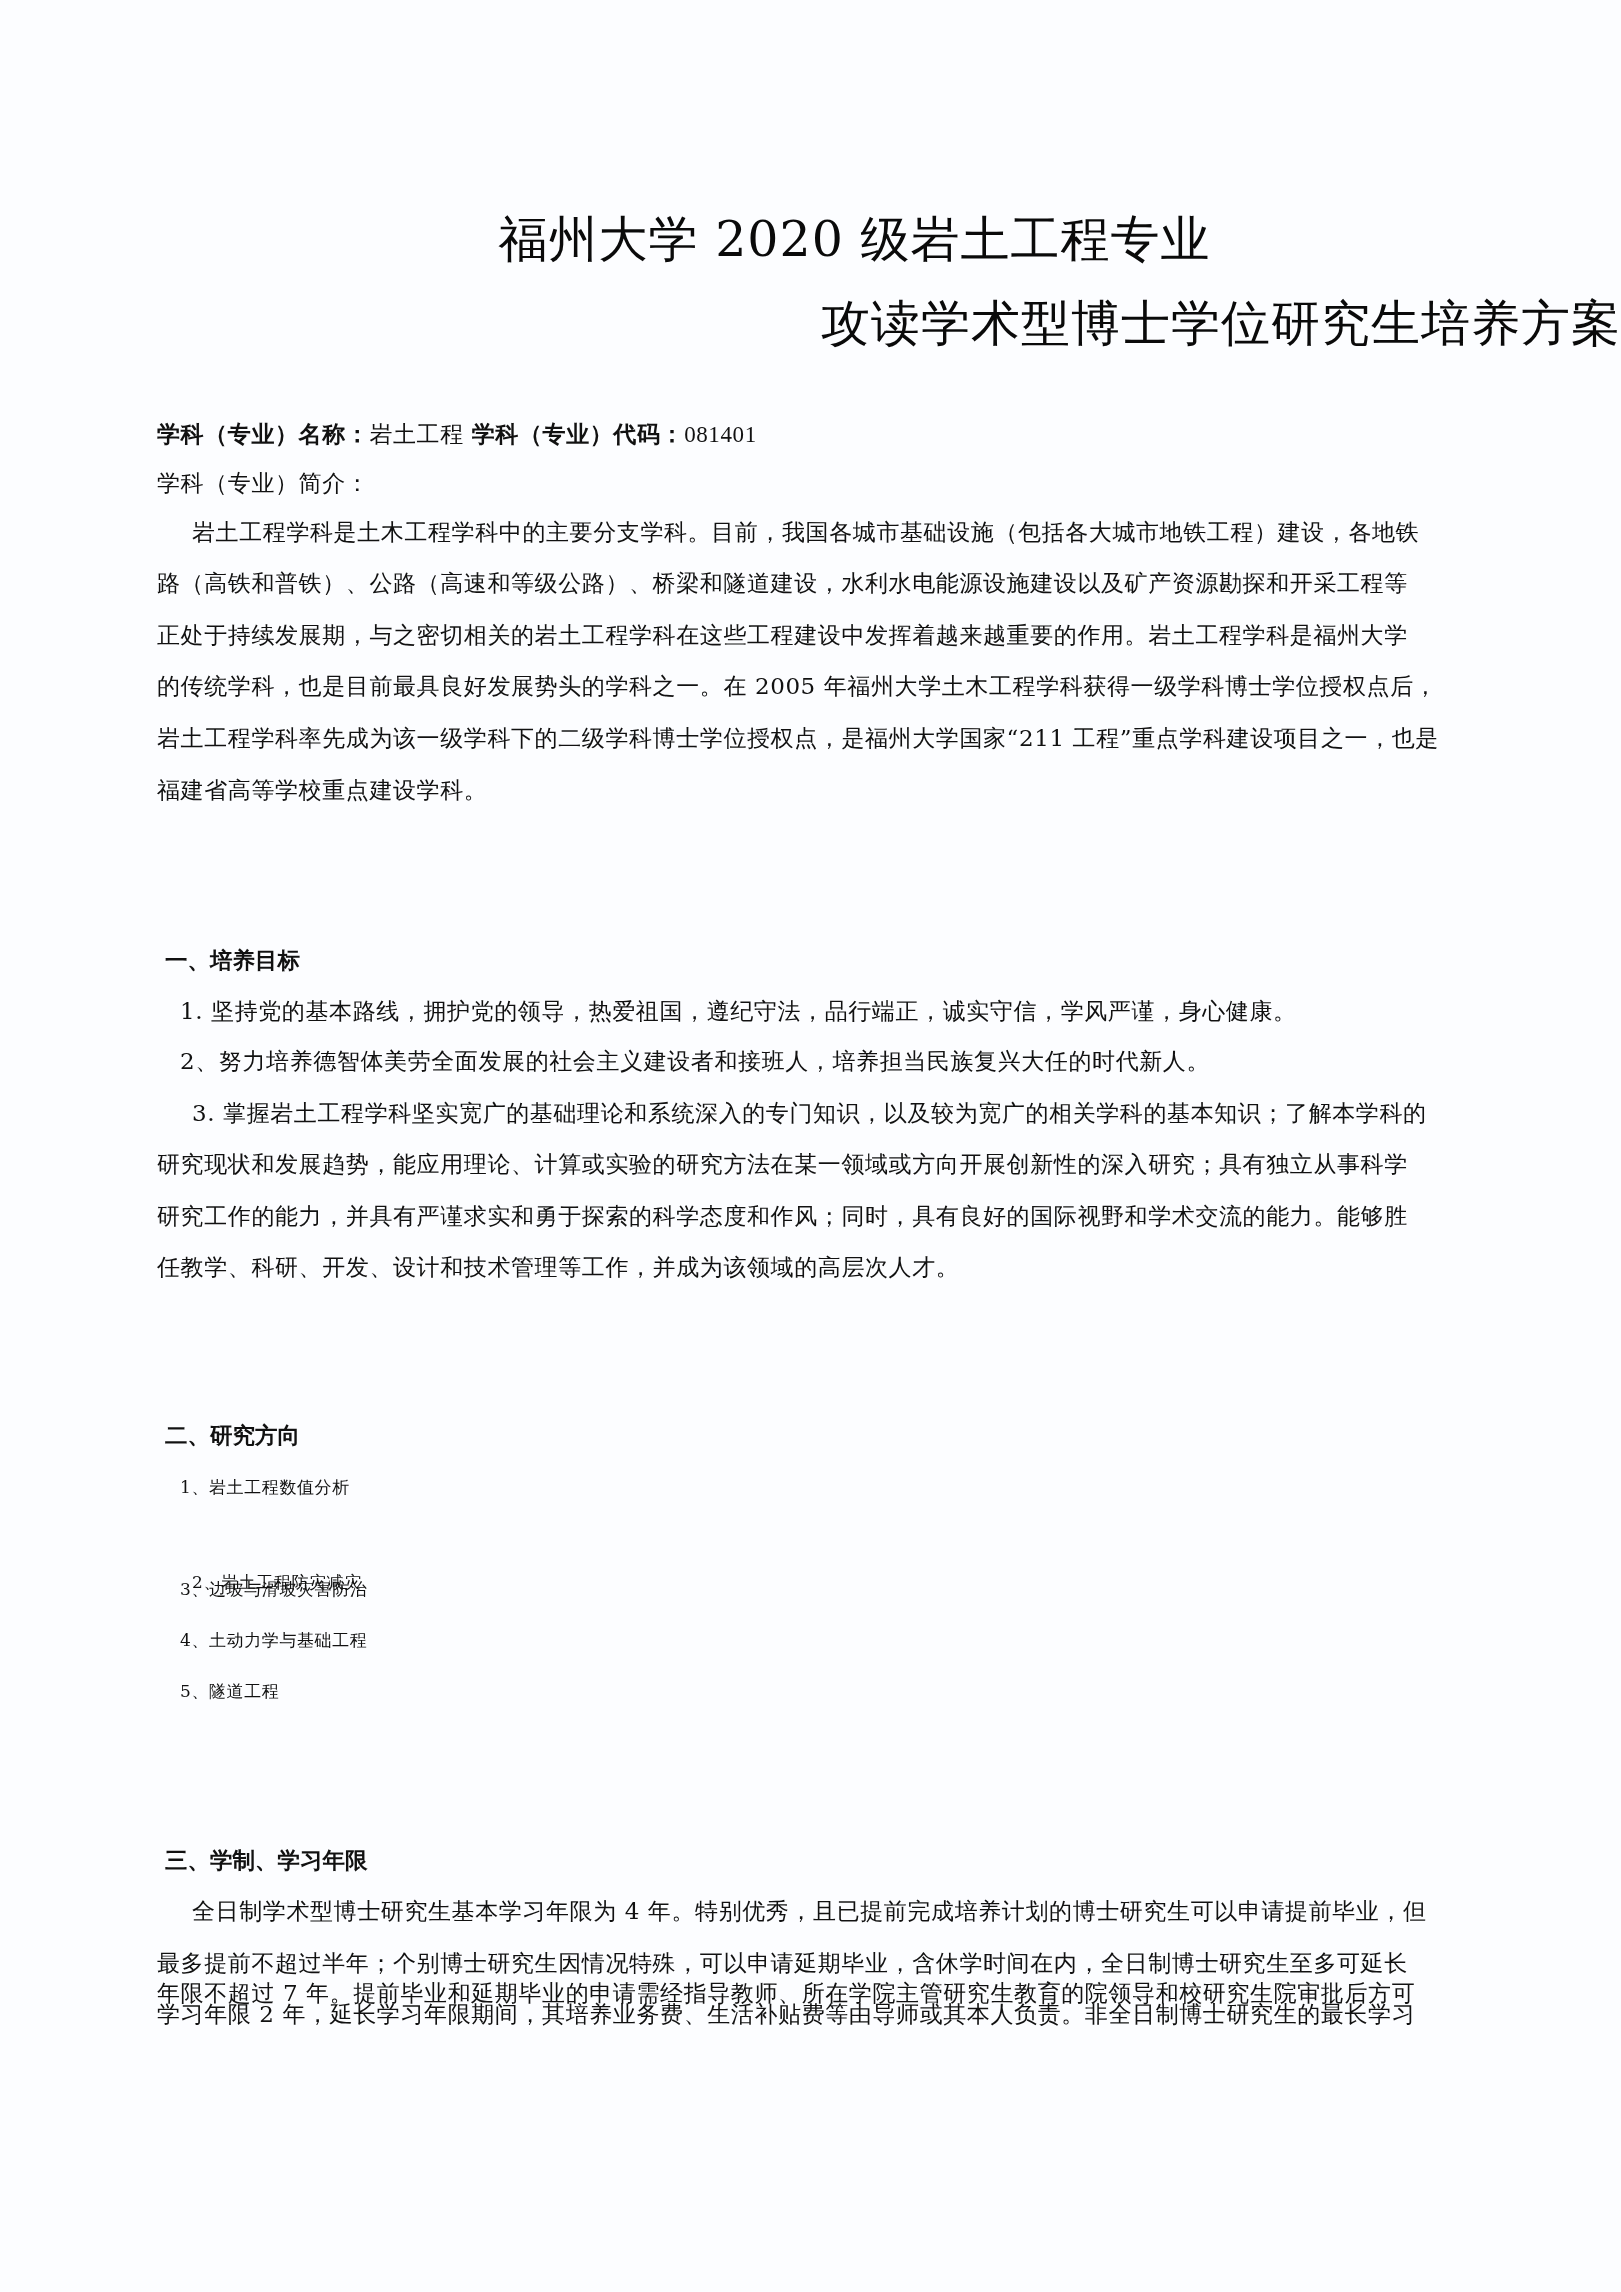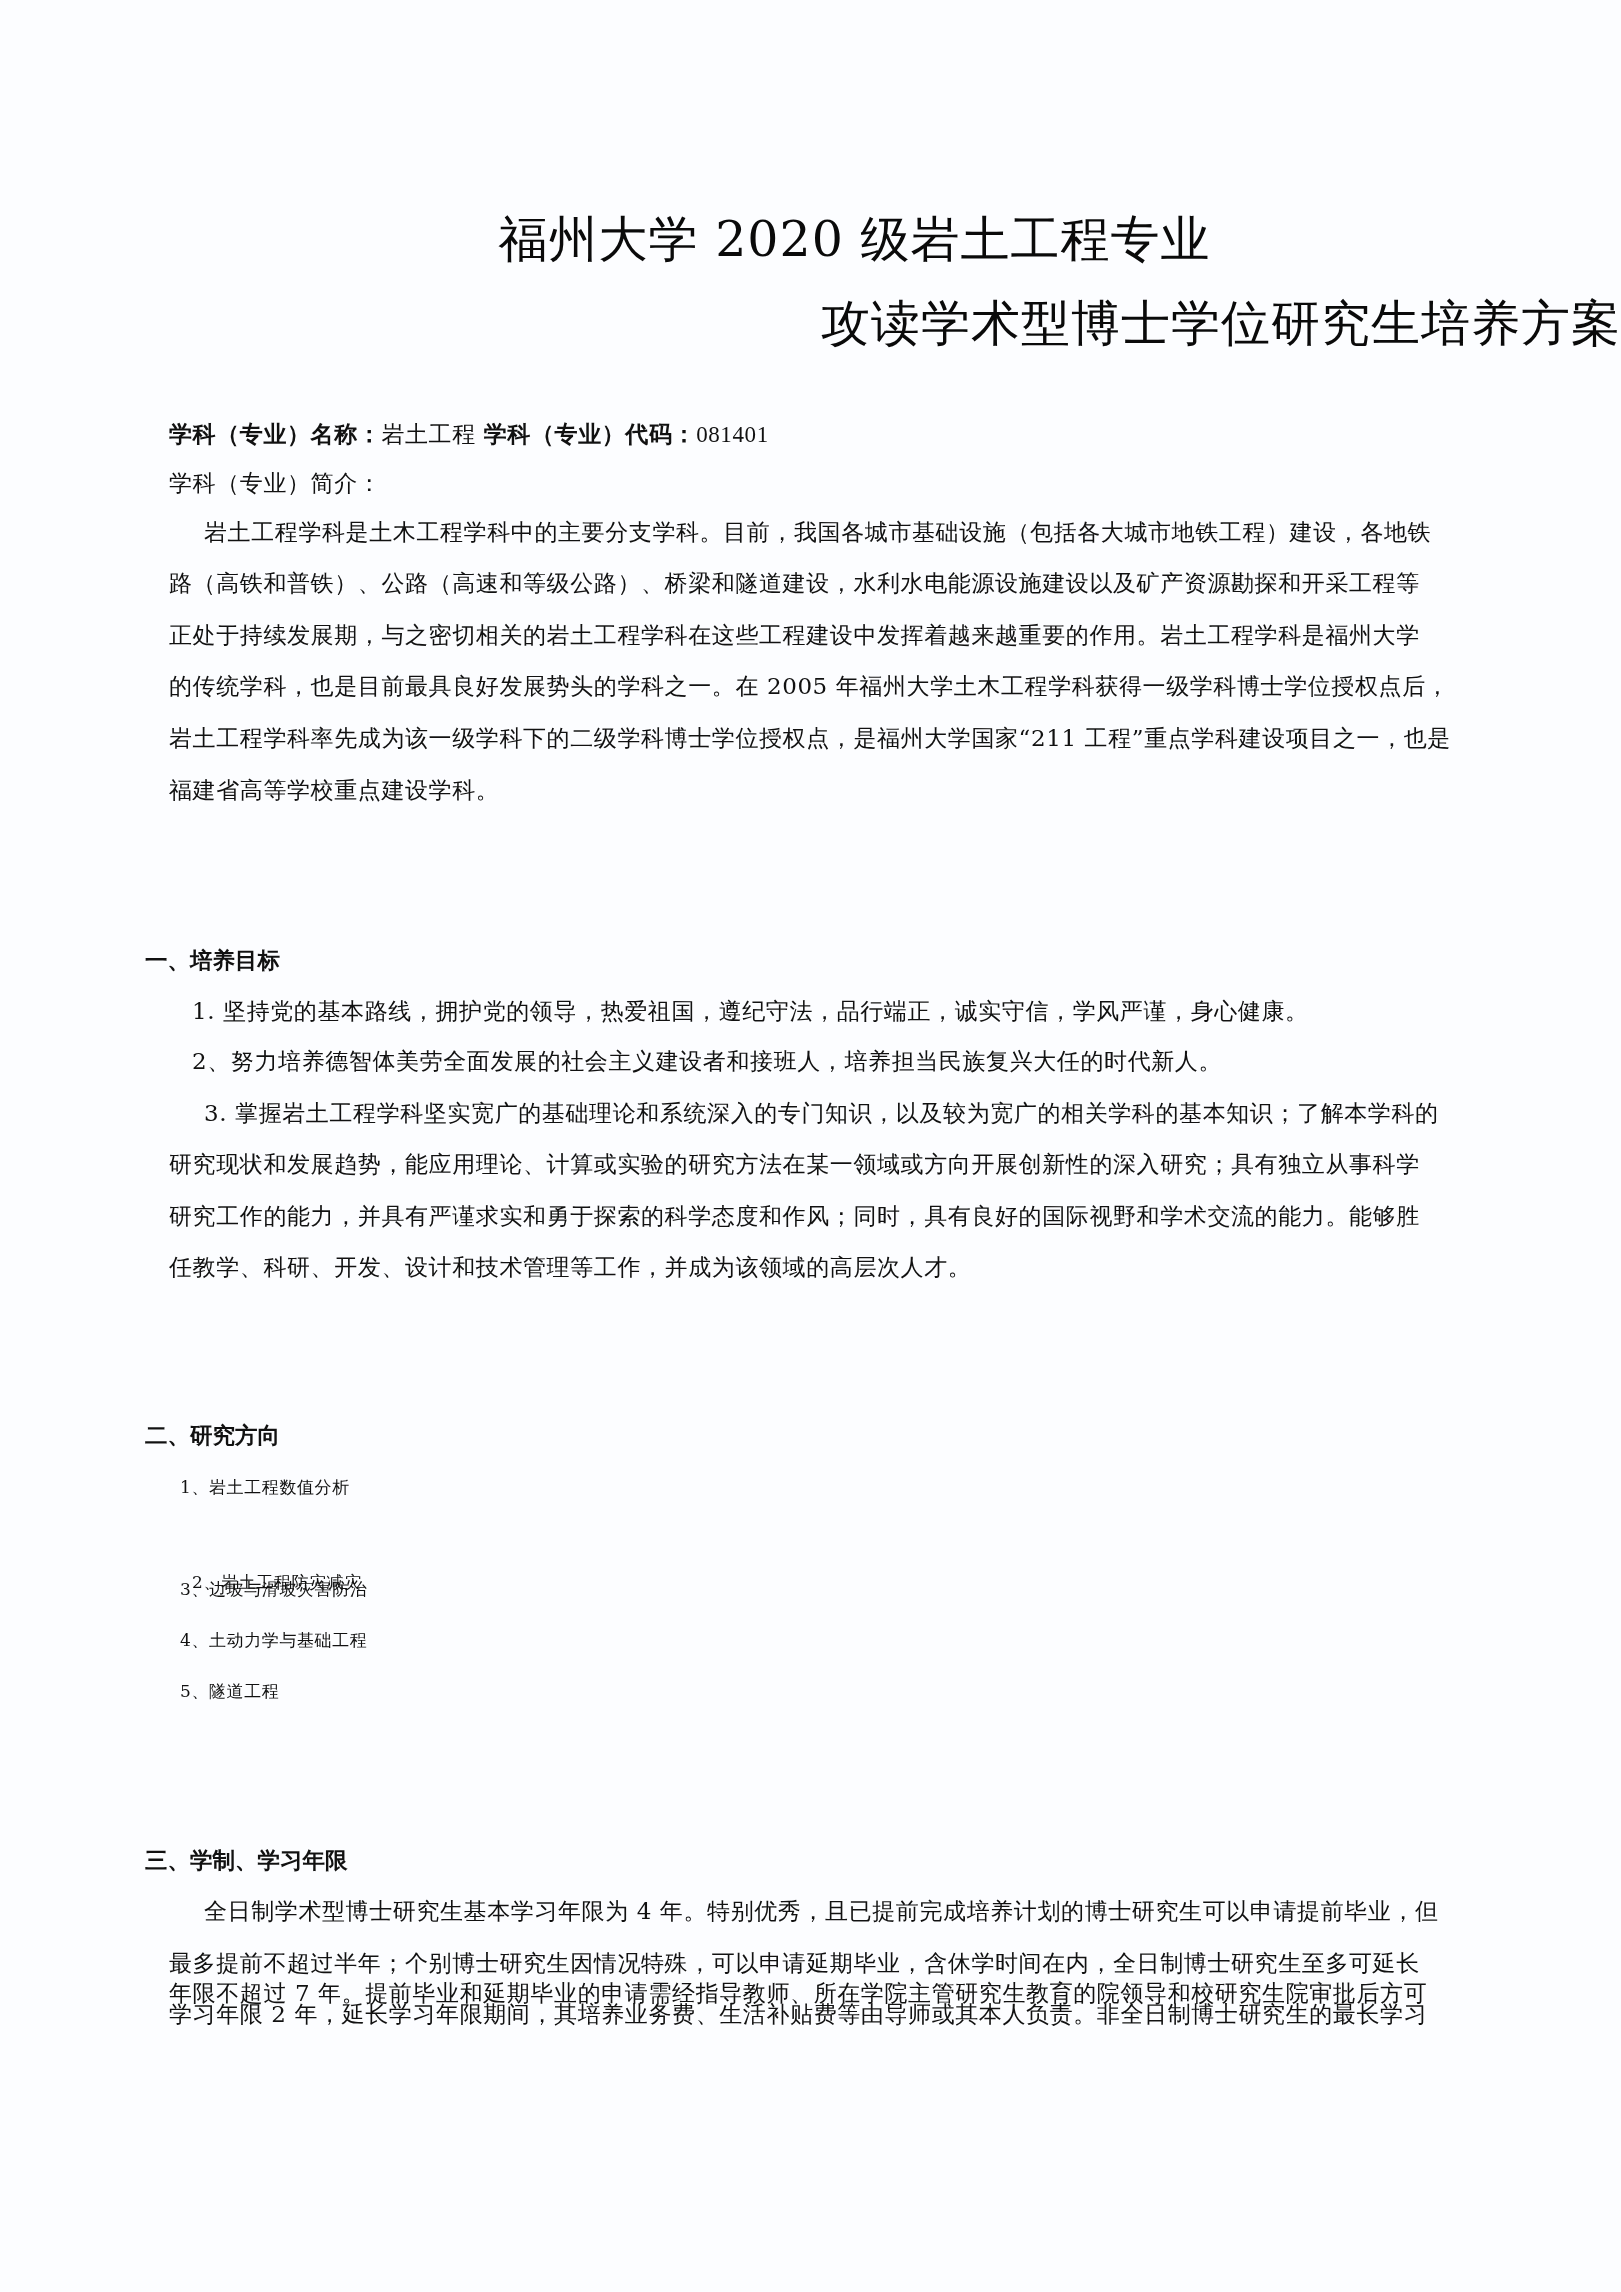--- a/index.html
+++ b/index.html
@@ -36,28 +36,27 @@
     .title.t2 { top: 294px; text-align: right; }
 
     .line {
       position: absolute;
       left: 157px;
       width: 1313px;
       font-size: 23px;
       line-height: 29px;
       white-space: nowrap;
       letter-spacing: 0.6px;
-      margin-left: 12px;
     }
     .bold { font-weight: bold; font-family: "DejaVu Sans", sans-serif; }
     .num { font-family: "Liberation Serif", serif; }
     .indent { left: 192px; }
     .heading {
       position: absolute;
-      left: 145px;
+      left: 165px;
       font-size: 22.5px;
       line-height: 29px;
       font-weight: bold;
       font-family: "DejaVu Sans", sans-serif;
       text-align: right;
     }
     .dir-item {
       position: absolute;
       left: 180px;
       font-size: 17px;

